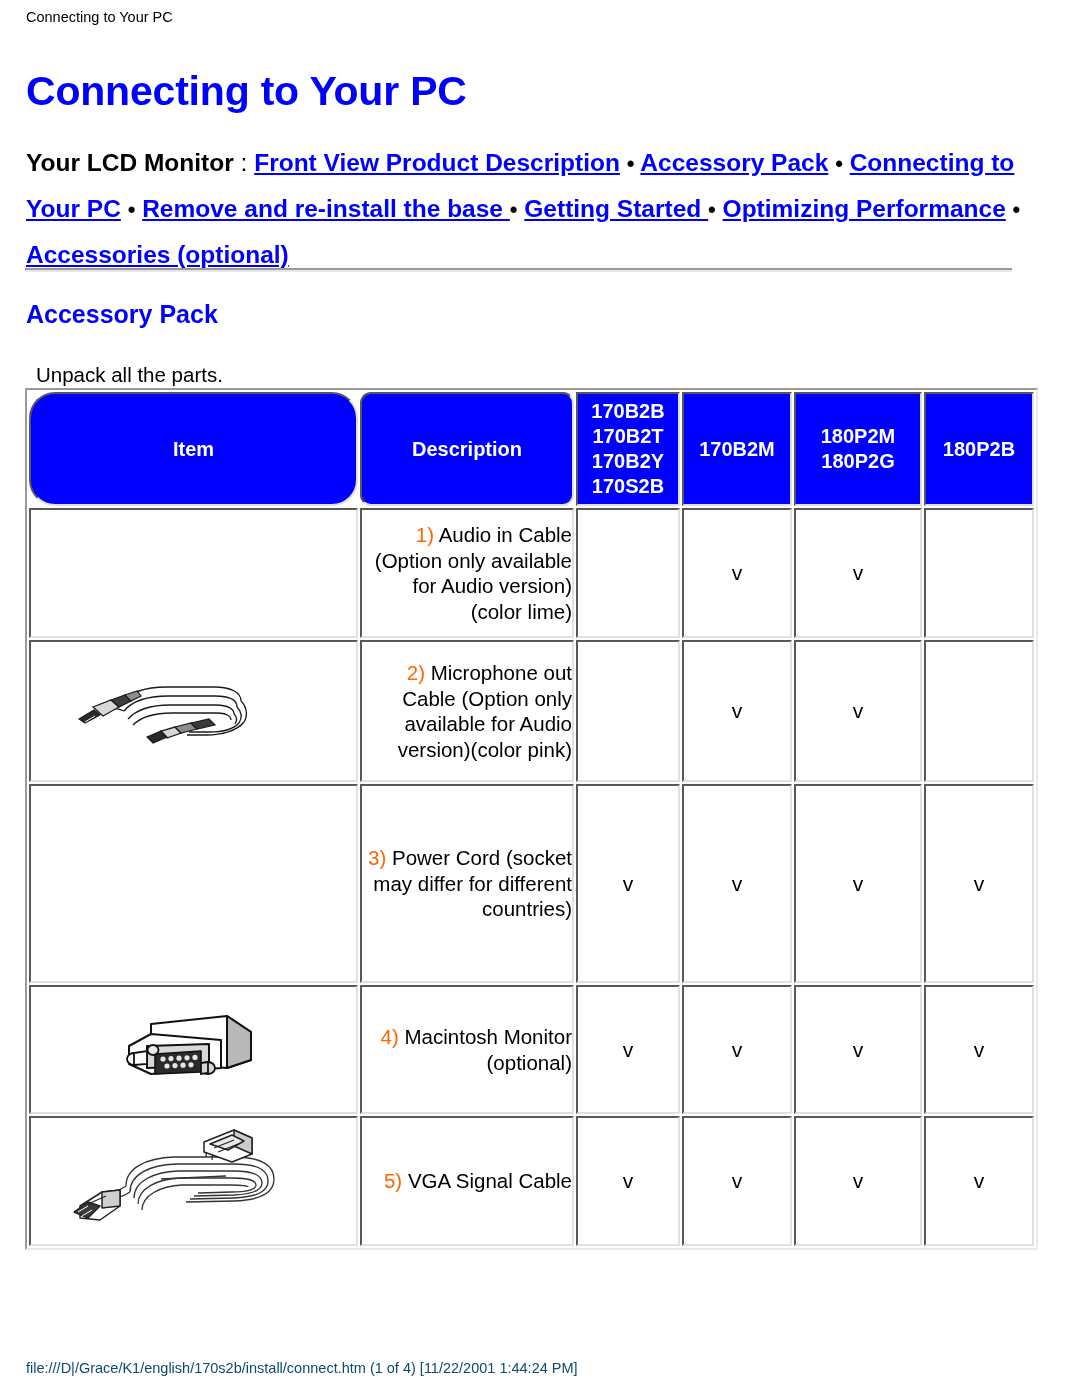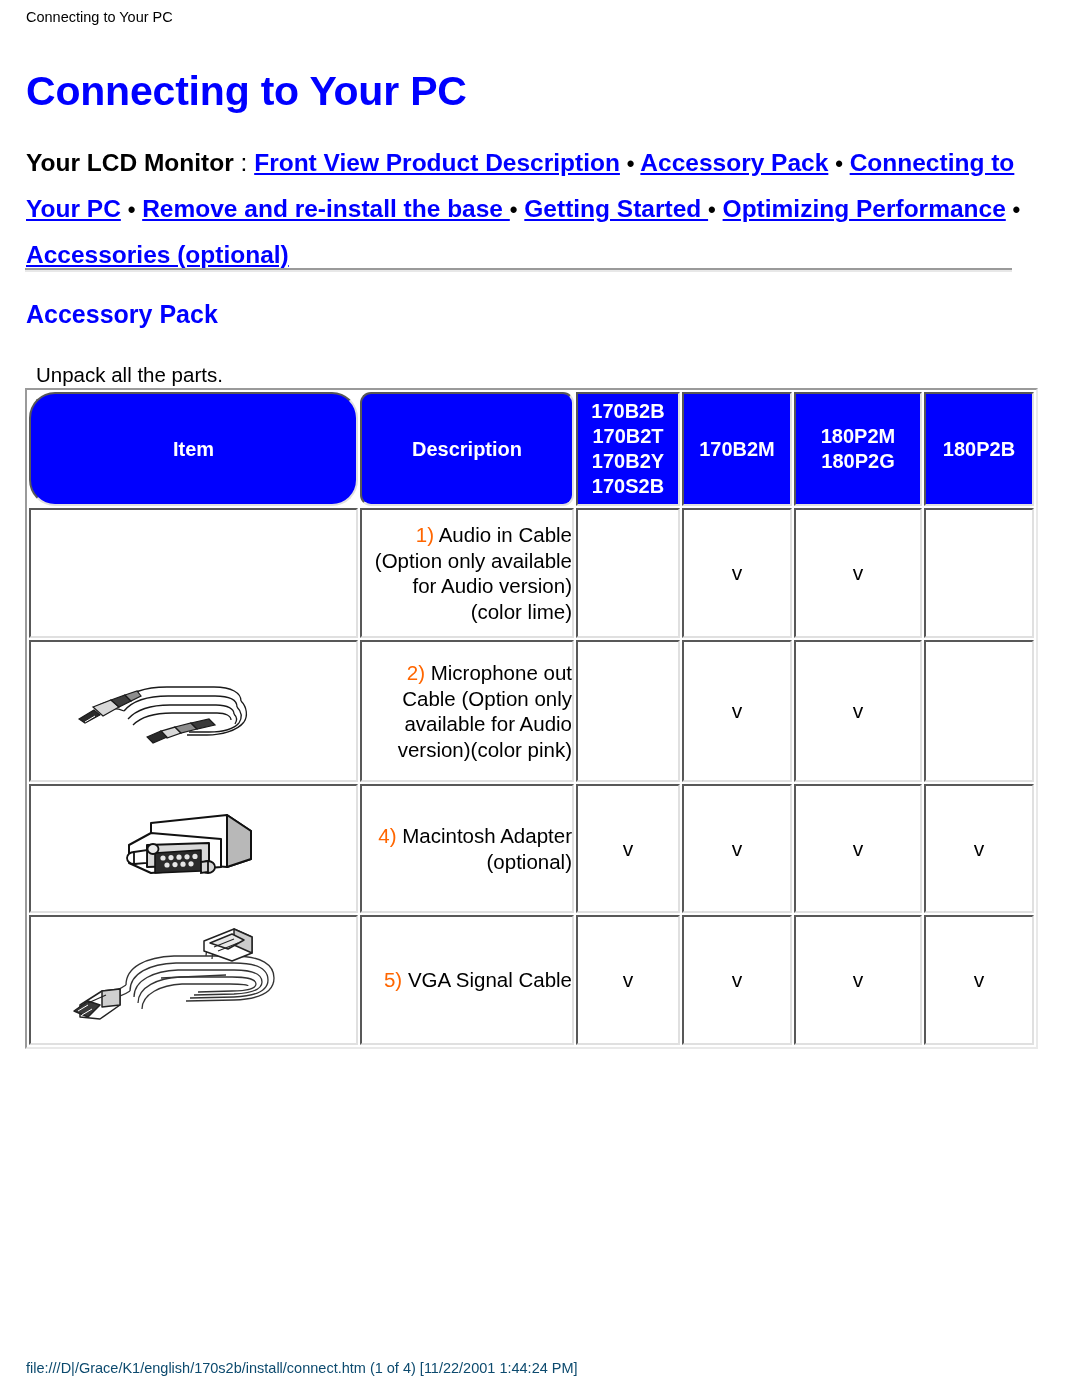--- a/index.html
+++ b/index.html
@@ -282,20 +282,30 @@
           </td>
           <td class="cell-desc">
             <span class="num">2)</span><span> Microphone out Cable (Option only available for Audio version)(color pink)</span>
           </td>
           <td class="cell-check"></td>
           <td class="cell-check">v</td>
           <td class="cell-check">v</td>
           <td class="cell-check"></td>
         </tr>
 
+        <tr class="r3">
+          <td class="cell-item"></td>
+          <td class="cell-desc">
+            <span class="num">3)</span><span> Power Cord (socket may differ for different countries)</span>
+          </td>
+          <td class="cell-check">v</td>
+          <td class="cell-check">v</td>
+          <td class="cell-check">v</td>
+          <td class="cell-check">v</td>
+        </tr>
 
         <tr class="r4">
           <td class="cell-item">
             <svg class="thumb" width="170" height="95" viewBox="0 0 170 95">
               <g stroke="#111111" stroke-width="2" stroke-linejoin="round">
 
                 <path d="M42 22 L 118 14 L 142 30 L 142 58 L 118 66 L 42 60 Z" fill="#ffffff"></path>
                 <path d="M118 14 L 142 30 L 142 58 L 118 66 Z" fill="#b8b8b8"></path>
 
                 <path d="M20 44 L 42 32 L 112 38 L 112 66 L 42 72 L 20 62 Z" fill="#ffffff"></path>
@@ -319,21 +329,21 @@
               <g stroke="#111111" stroke-width="1.8" fill="#ffffff">
                 <ellipse cx="25" cy="57" rx="7" ry="6"></ellipse>
                 <path d="M25 51 L 38 49 L 38 62 L 25 63 Z" fill="#ffffff"></path>
                 <ellipse cx="99" cy="66" rx="7" ry="6" fill="#d5d5d5"></ellipse>
                 <path d="M92 61 L 99 60 L 99 71 L 92 72 Z" fill="#d5d5d5"></path>
                 <ellipse cx="44" cy="48" rx="5.5" ry="5" fill="#e9e9e9"></ellipse>
               </g>
             </svg>
           </td>
           <td class="cell-desc">
-            <span class="num">4)</span><span> Macintosh Adapter (optional)</span>
+            <span class="num">4)</span><span> Macintosh Monitor (optional)</span>
           </td>
           <td class="cell-check">v</td>
           <td class="cell-check">v</td>
           <td class="cell-check">v</td>
           <td class="cell-check">v</td>
         </tr>
 
         <tr class="r5">
           <td class="cell-item">
             <svg class="thumb" width="255" height="115" viewBox="0 0 255 115">

